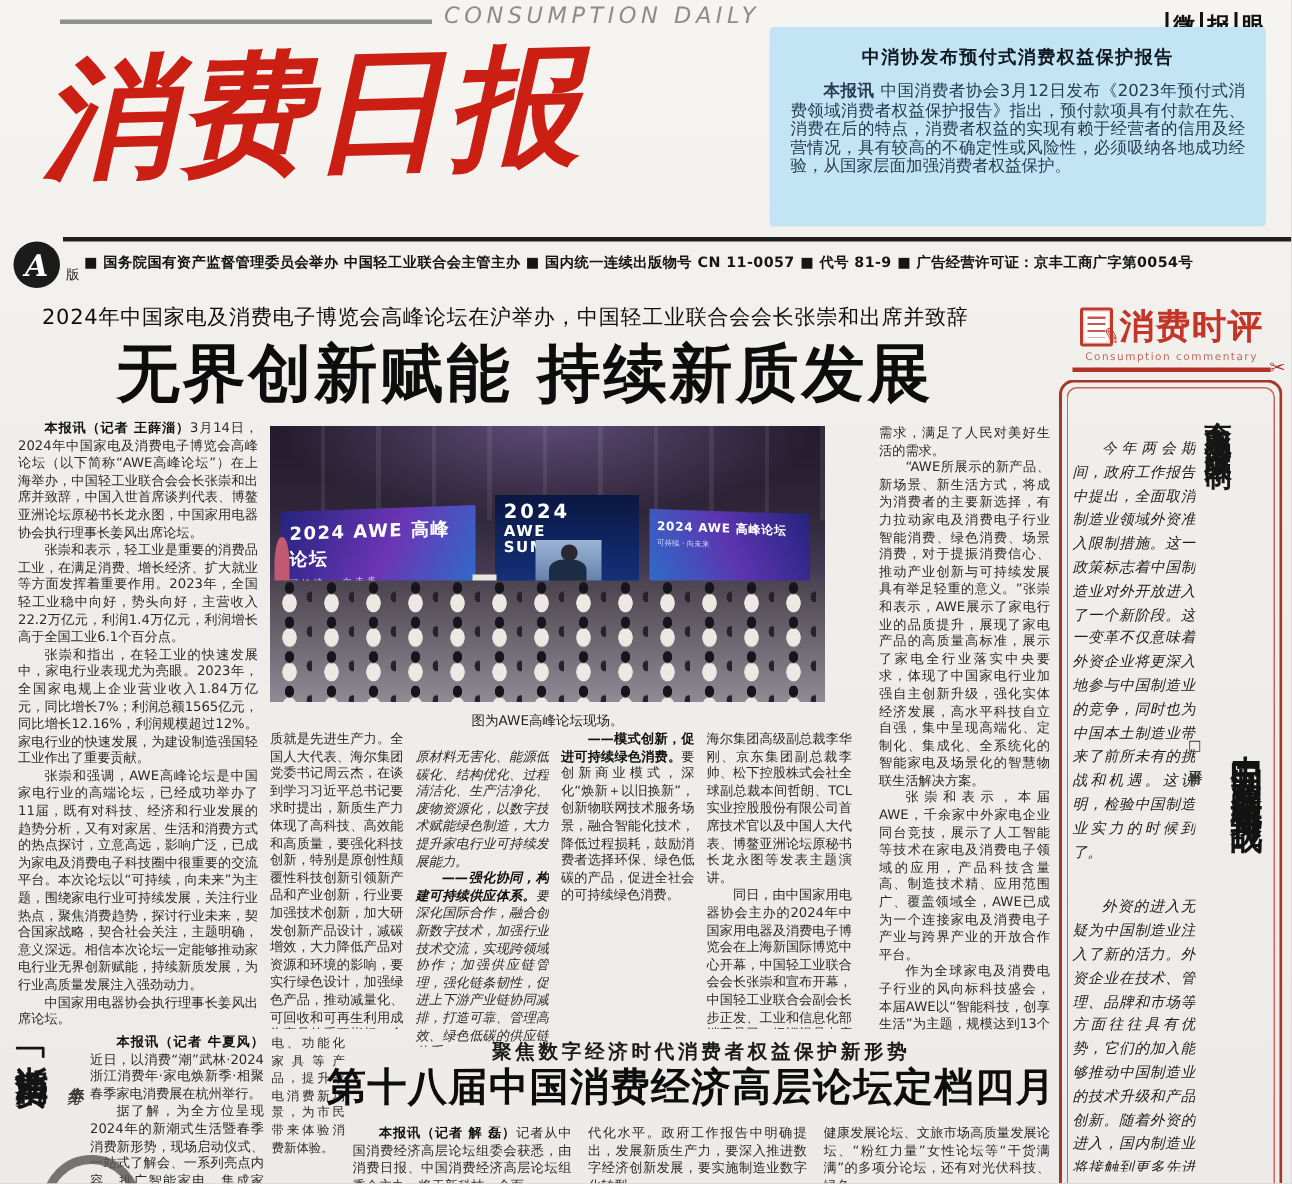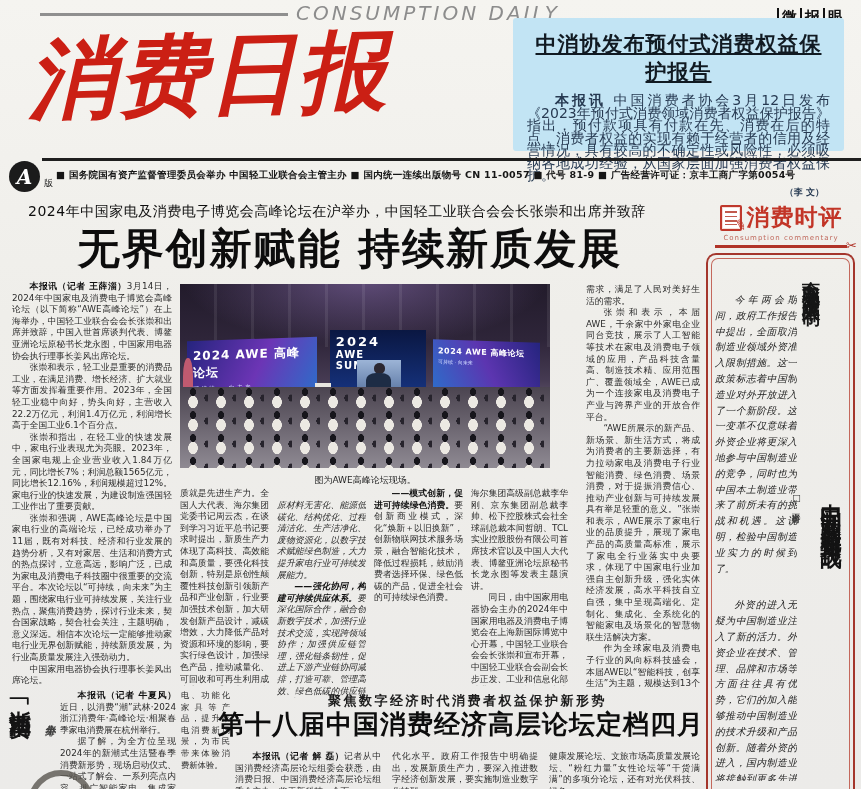--- a/index.html
+++ b/index.html
@@ -6,29 +6,29 @@
   html,body { background:#d8d8d4; }
   .page {
     position:relative; width:861px; height:789px; overflow:hidden;
     background:linear-gradient(180deg,#f5f4f0 0%,#efeeea 40%,#ecebe9 100%);
     font-family:"DejaVu Sans", sans-serif; color:#222;
   }
   .abs { position:absolute; }
 
   
   .top-rule { left:40px; top:13px; width:248px; height:3px; background:#8f8f8f; }
-  .eng-title { left:296px; top:1px; font-size:20px; font-style:italic; color:#8c8c8c; letter-spacing:3px; font-weight:500; white-space:nowrap; }
+  .eng-title { left:296px; top:1px; font-size:15px; font-style:italic; color:#8c8c8c; letter-spacing:3px; font-weight:500; white-space:nowrap; }
   .weibaoyan { right:18px; top:8px; display:flex; gap:3px; }
   .weibaoyan span { border-left:2px solid #111; padding-left:3px; font-size:15px; font-weight:900; color:#111; }
   .masthead { left:28px; top:22px; width:380px; font-size:88px; line-height:1.2; font-weight:bold; font-style:italic;
     color:#cb1f14; font-family:"DejaVu Serif", serif; letter-spacing:2px; transform:rotate(-1.5deg); white-space:nowrap; }
   .datebox { left:404px; top:46px; width:105px; font-size:11.5px; line-height:19px; color:#5d6b70; }
   .brief-box { left:513px; top:18px; width:331px; height:133px; background:#c2e4f4; border-radius:3px; padding:12px 14px 8px; }
-  .brief-title { text-align:center; font-size:21px; font-weight:900; color:#111a22; letter-spacing:1px;text-decoration:underline; }
-  .brief-body { margin-top:8px; font-size:14px; line-height:12.5px; color:#273a52; text-align:justify; text-indent:2em; }
+  .brief-title { text-align:center; font-size:12px; font-weight:900; color:#111a22; letter-spacing:1px; }
+  .brief-body { margin-top:8px; font-size:11px; line-height:12.5px; color:#273a52; text-align:justify; text-indent:2em; }
   .brief-byline { text-align:right; font-size:9px; font-weight:bold; color:#273a52; margin-top:4px; padding-right:6px; }
 
   
   .hdr-rule { left:42px; top:158px; width:819px; height:3px; background:#1f1f1f; }
   .edition-circle { left:9px; top:161px; width:31px; height:31px; border-radius:50%; background:#1b1b1b; color:#fff;
     display:flex; align-items:center; justify-content:center; font-size:20px; font-style:italic; font-weight:bold; font-family:"DejaVu Serif",serif; }
   .edition-label { left:44px; top:177px; font-size:9px; color:#222; }
   .infobar-text { left:56px; top:169px; width:800px; font-size:9.5px; font-weight:bold; color:#151515; letter-spacing:0.3px; }
 
   
@@ -128,21 +128,20 @@
     <span>微</span>
     <span>报</span>
     <span>眼</span>
   </div>
   <div class="abs masthead">消费日报</div>
 
 
   <div class="abs brief-box">
     <div class="brief-title">中消协发布预付式消费权益保护报告</div>
     <p class="brief-body"><b>本报讯</b> <span>中国消费者协会3月12日发布《2023年预付式消费领域消费者权益保护报告》指出，预付款项具有付款在先、消费在后的特点，消费者权益的实现有赖于经营者的信用及经营情况，具有较高的不确定性或风险性，必须吸纳各地成功经验，从国家层面加强消费者权益保护。</span></p>
-    <div class="brief-byline">（李 文）</div>
   </div>
 
   <div class="abs hdr-rule"></div>
   <div class="abs edition-circle">A</div>
   <div class="abs edition-label">版</div>
   <div class="abs infobar-text">■ 国务院国有资产监督管理委员会举办  中国轻工业联合会主管主办  ■ 国内统一连续出版物号 CN 11-0057  ■ 代号 81-9  ■ 广告经营许可证：京丰工商广字第0054号</div>
 
   <div class="abs kicker">2024年中国家电及消费电子博览会高峰论坛在沪举办，中国轻工业联合会会长张崇和出席并致辞</div>
   <div class="abs headline">无界创新赋能  持续新质发展</div>
 
@@ -189,29 +188,29 @@
   </div>
   <div class="abs bodytext colC">
     <p><b>——模式创新，促进可持续绿色消费。</b><span>要创新商业模式，深化“焕新＋以旧换新”，创新物联网技术服务场景，融合智能化技术，降低过程损耗，鼓励消费者选择环保、绿色低碳的产品，促进全社会的可持续绿色消费。</span></p>
   </div>
   <div class="abs bodytext colD">
     <p style="text-indent:0">海尔集团高级副总裁李华刚、京东集团副总裁李帅、松下控股株式会社全球副总裁本间哲朗、TCL实业控股股份有限公司首席技术官以及中国人大代表、博鳌亚洲论坛原秘书长龙永图等发表主题演讲。</p>
     <p>同日，由中国家用电器协会主办的2024年中国家用电器及消费电子博览会在上海新国际博览中心开幕，中国轻工业联合会会长张崇和宣布开幕，中国轻工业联合会副会长步正发、工业和信息化部消费品司二级巡视员出席开幕式。</p>
   </div>
   <div class="abs bodytext colE">
     <p style="text-indent:0">需求，满足了人民对美好生活的需求。</p>
+    <p>“AWE所展示的新产品、新场景、新生活方式，将成为消费者的主要新选择，有力拉动家电及消费电子行业智能消费、绿色消费、场景消费，对于提振消费信心、推动产业创新与可持续发展具有举足轻重的意义。”张崇和表示，AWE展示了家电行业的品质提升，展现了家电产品的高质量高标准，展示了家电全行业落实中央要求，体现了中国家电行业加强自主创新升级，强化实体经济发展，高水平科技自立自强，集中呈现高端化、定制化、集成化、全系统化的智能家电及场景化的智慧物联生活解决方案。</p>
     <p>张崇和表示，本届AWE，千余家中外家电企业同台竞技，展示了人工智能等技术在家电及消费电子领域的应用，产品科技含量高、制造技术精、应用范围广、覆盖领域全，AWE已成为一个连接家电及消费电子产业与跨界产业的开放合作平台。</p>
-    <p>“AWE所展示的新产品、新场景、新生活方式，将成为消费者的主要新选择，有力拉动家电及消费电子行业智能消费、绿色消费、场景消费，对于提振消费信心、推动产业创新与可持续发展具有举足轻重的意义。”张崇和表示，AWE展示了家电行业的品质提升，展现了家电产品的高质量高标准，展示了家电全行业落实中央要求，体现了中国家电行业加强自主创新升级，强化实体经济发展，高水平科技自立自强，集中呈现高端化、定制化、集成化、全系统化的智能家电及场景化的智慧物联生活解决方案。</p>
     <p>作为全球家电及消费电子行业的风向标科技盛会，本届AWE以“智能科技，创享生活”为主题，规模达到13个展馆，吸引了千余家全球领先的家电及消费电子企业参展，参展企业将在AWE期间集中发布精彩纷呈的新产品、新技术、新成果，全面展示家电及消费电子行业的最新创新成果，呈现人工智能新时代的智慧生活方式，为全球消费者描绘出一幅更加令人向往的场景化智慧生活美好蓝图。</p>
   </div>
 
   <div class="abs zj-title">「浙江消费</div>
   <div class="abs zj-sub">全年举办</div>
   <div class="abs bodytext zj-body">
-    <p><b>本报讯（记者 牛夏风）</b><span>近日，以消费“潮”武林·2024浙江消费年·高峰论坛·相聚春季家电消费展在杭州举行。</span></p>
+    <p><b>本报讯（记者 牛夏风）</b><span>近日，以消费“潮”武林·2024浙江消费年·家电焕新季·相聚春季家电消费展在杭州举行。</span></p>
     <p>据了解，为全方位呈现2024年的新潮式生活暨春季消费新形势，现场启动仪式、一站式了解会、一系列亮点内容，推广智能家电、集成家电，提升家居智能化、绿色化水平，打造家电一次购齐家居，现场、团购为一体。</p>
   </div>
   <div class="abs bodytext zj-body2">
     <p style="text-indent:0">电、功能化家具等产品，提升家电消费新场景，为市民带来体验消费新体验。</p>
   </div>
   <div class="abs zj-logo-arc"></div>
 
   <div class="abs forum-kicker">聚焦数字经济时代消费者权益保护新形势</div>
   <div class="abs forum-headline">第十八届中国消费经济高层论坛定档四月</div>
   <div class="abs bodytext forum-col forum-col1">

